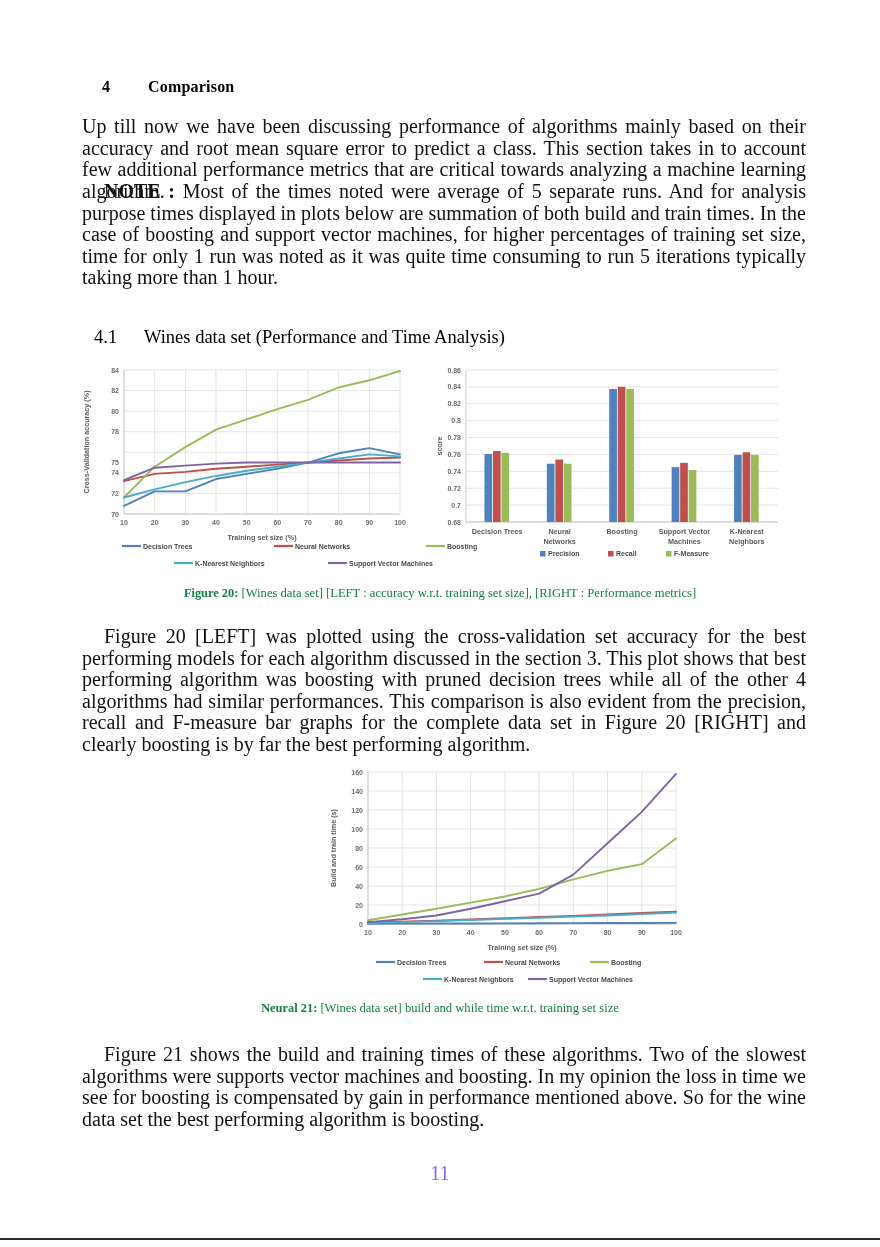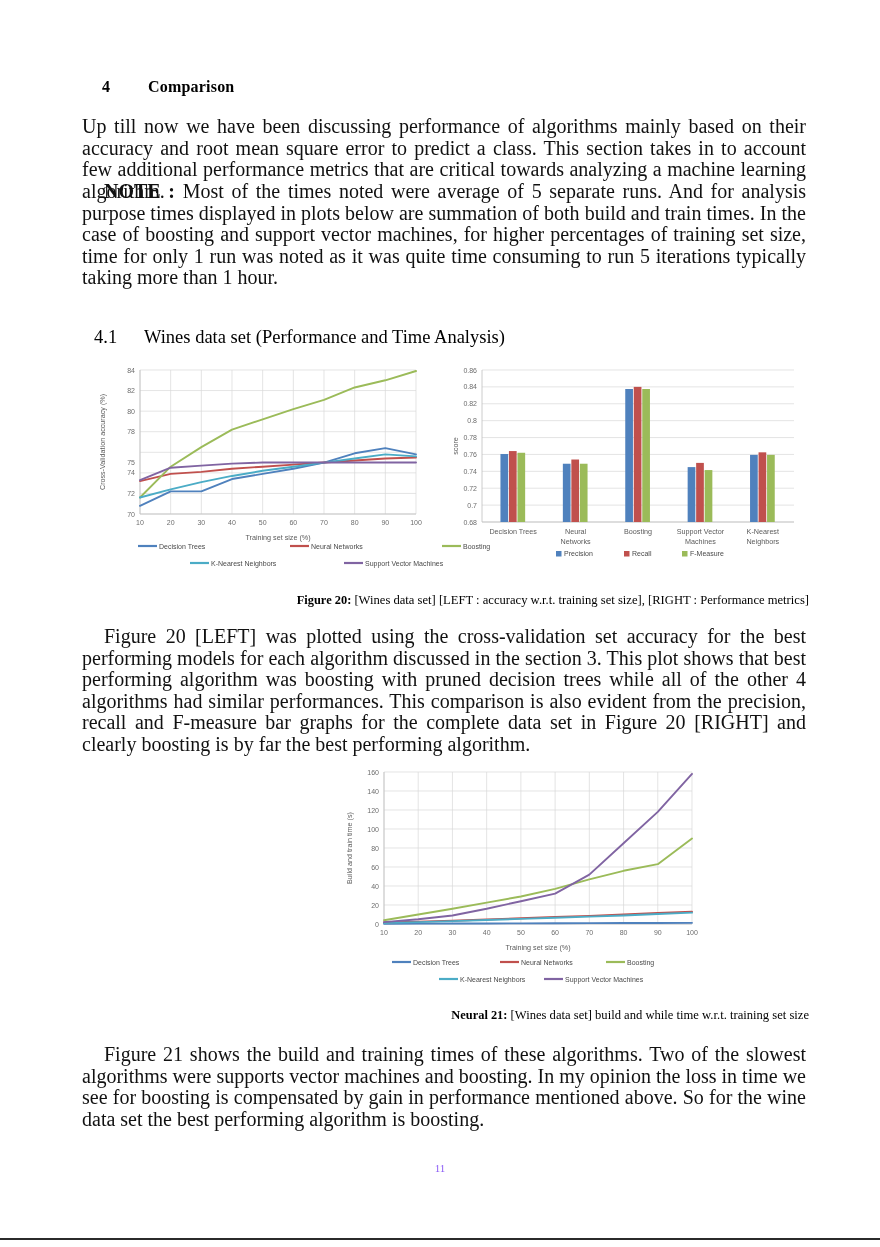--- a/index.html
+++ b/index.html
@@ -23,33 +23,33 @@
     font-size:20px;line-height:21.6px;text-align:justify;margin:4px;
     position:absolute;left:0;width:724px;color:#111;
     -webkit-hyphens:none;hyphens:none;
   }
   p.p1{top:112px;}
   p.p2{top:177px;}
   p.p3{top:622px;}
   p.p4{top:1040px;}
   .indent{display:inline-block;width:22px;}
   .note{font-weight:700;}
-  .figwrap{position:absolute;left:16px;width:724px;}
+  .figwrap{position:absolute;left:0;width:724px;font-weight:bold;}
   .fig20{top:362px;}
   .fig21{top:762px;}
   .caption{
-    font-size:12.6px;text-align:right;margin:7px;color:#000000;
+    font-size:12.6px;text-align:center;margin:0;color:#15803d;
     position:absolute;width:724px;left:0;
   }
   .cap20{top:586px;}
   .cap21{top:1001px;}
   .caption b{font-weight:700;font-size:12.4px;}
   .pageno{
     position:absolute;top:1162px;left:0;width:724px;text-align:center;
-    font-size:11px;color:#8b5cf6;
+    font-size:20px;color:#8b5cf6;
   }
   .bottomrule{
     position:absolute;left:0;top:1238px;width:880px;height:2px;background:#2b2b2b;
   }
   svg text{font-family:"Liberation Sans",sans-serif;fill:#6d6d6d;}
   .axlbl{font-size:7.2px;fill:#5b5b5b;}
   .tick{font-size:7.0px;fill:#6d6d6d;}
   .legtxt{font-size:7.0px;fill:#4a4a4a;}
   .catlbl{font-size:7.2px;fill:#5b5b5b;}
 </style>

